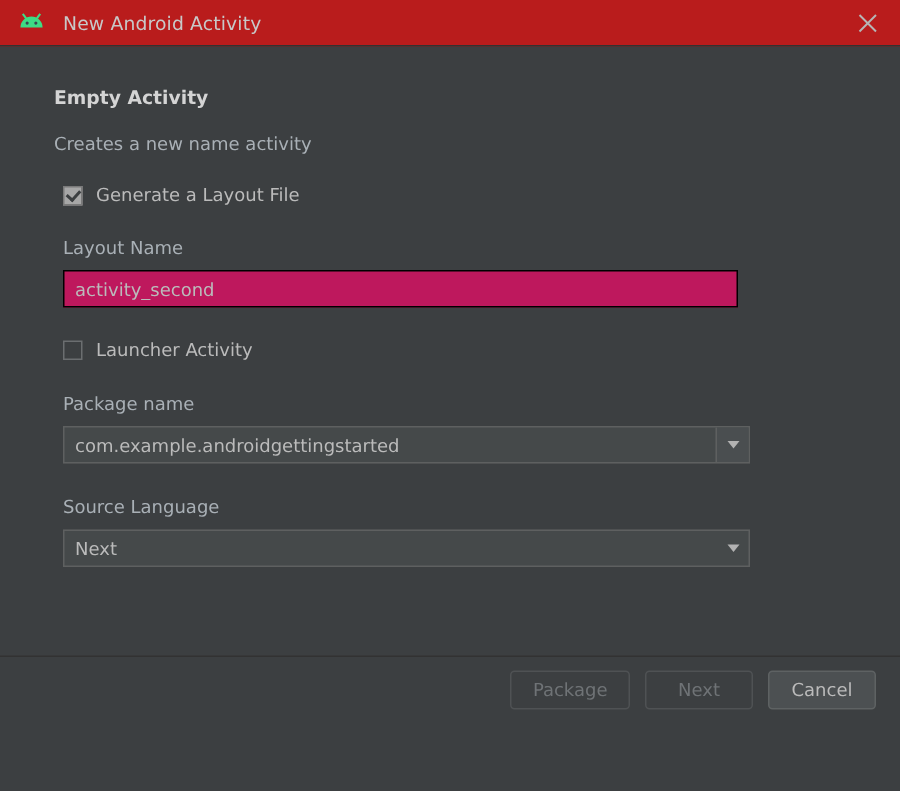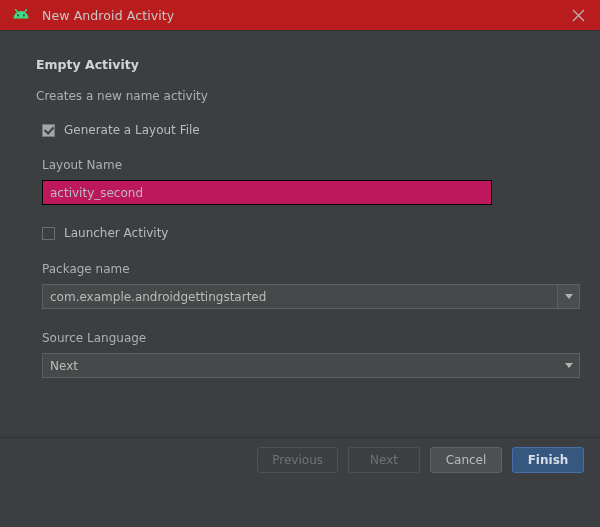--- a/index.html
+++ b/index.html
@@ -131,21 +131,21 @@
   }
   .check-label {
     font-size: 12px;
     color: #bbbbbb;
     margin-left: 9px;
   }
 
   
   .combo {
     box-sizing: border-box;
-    width: 538px;
+    width: 458px;
     height: 25px;
     background: #45494a;
     border: 1px solid #5e6060;
     display: flex;
     align-items: center;
     position: relative;
   }
   .combo .value {
     font-size: 12px;
     color: #bbbbbb;
@@ -275,19 +275,18 @@
     <div class="field-label">Source Language</div>
     <div class="combo">
       <div class="value">Next</div>
       <div class="arrow-btn">
         <div class="tri"></div>
       </div>
     </div>
   </div>
 
   <div class="footer">
-    <div class="btn disabled">Previous</div>
+    <div class="btn disabled">Package</div>
     <div class="btn disabled">Next</div>
     <div class="btn normal">Cancel</div>
-    <div class="btn primary">Finish</div>
   </div>
 
 </div>
 
 </body></html>

